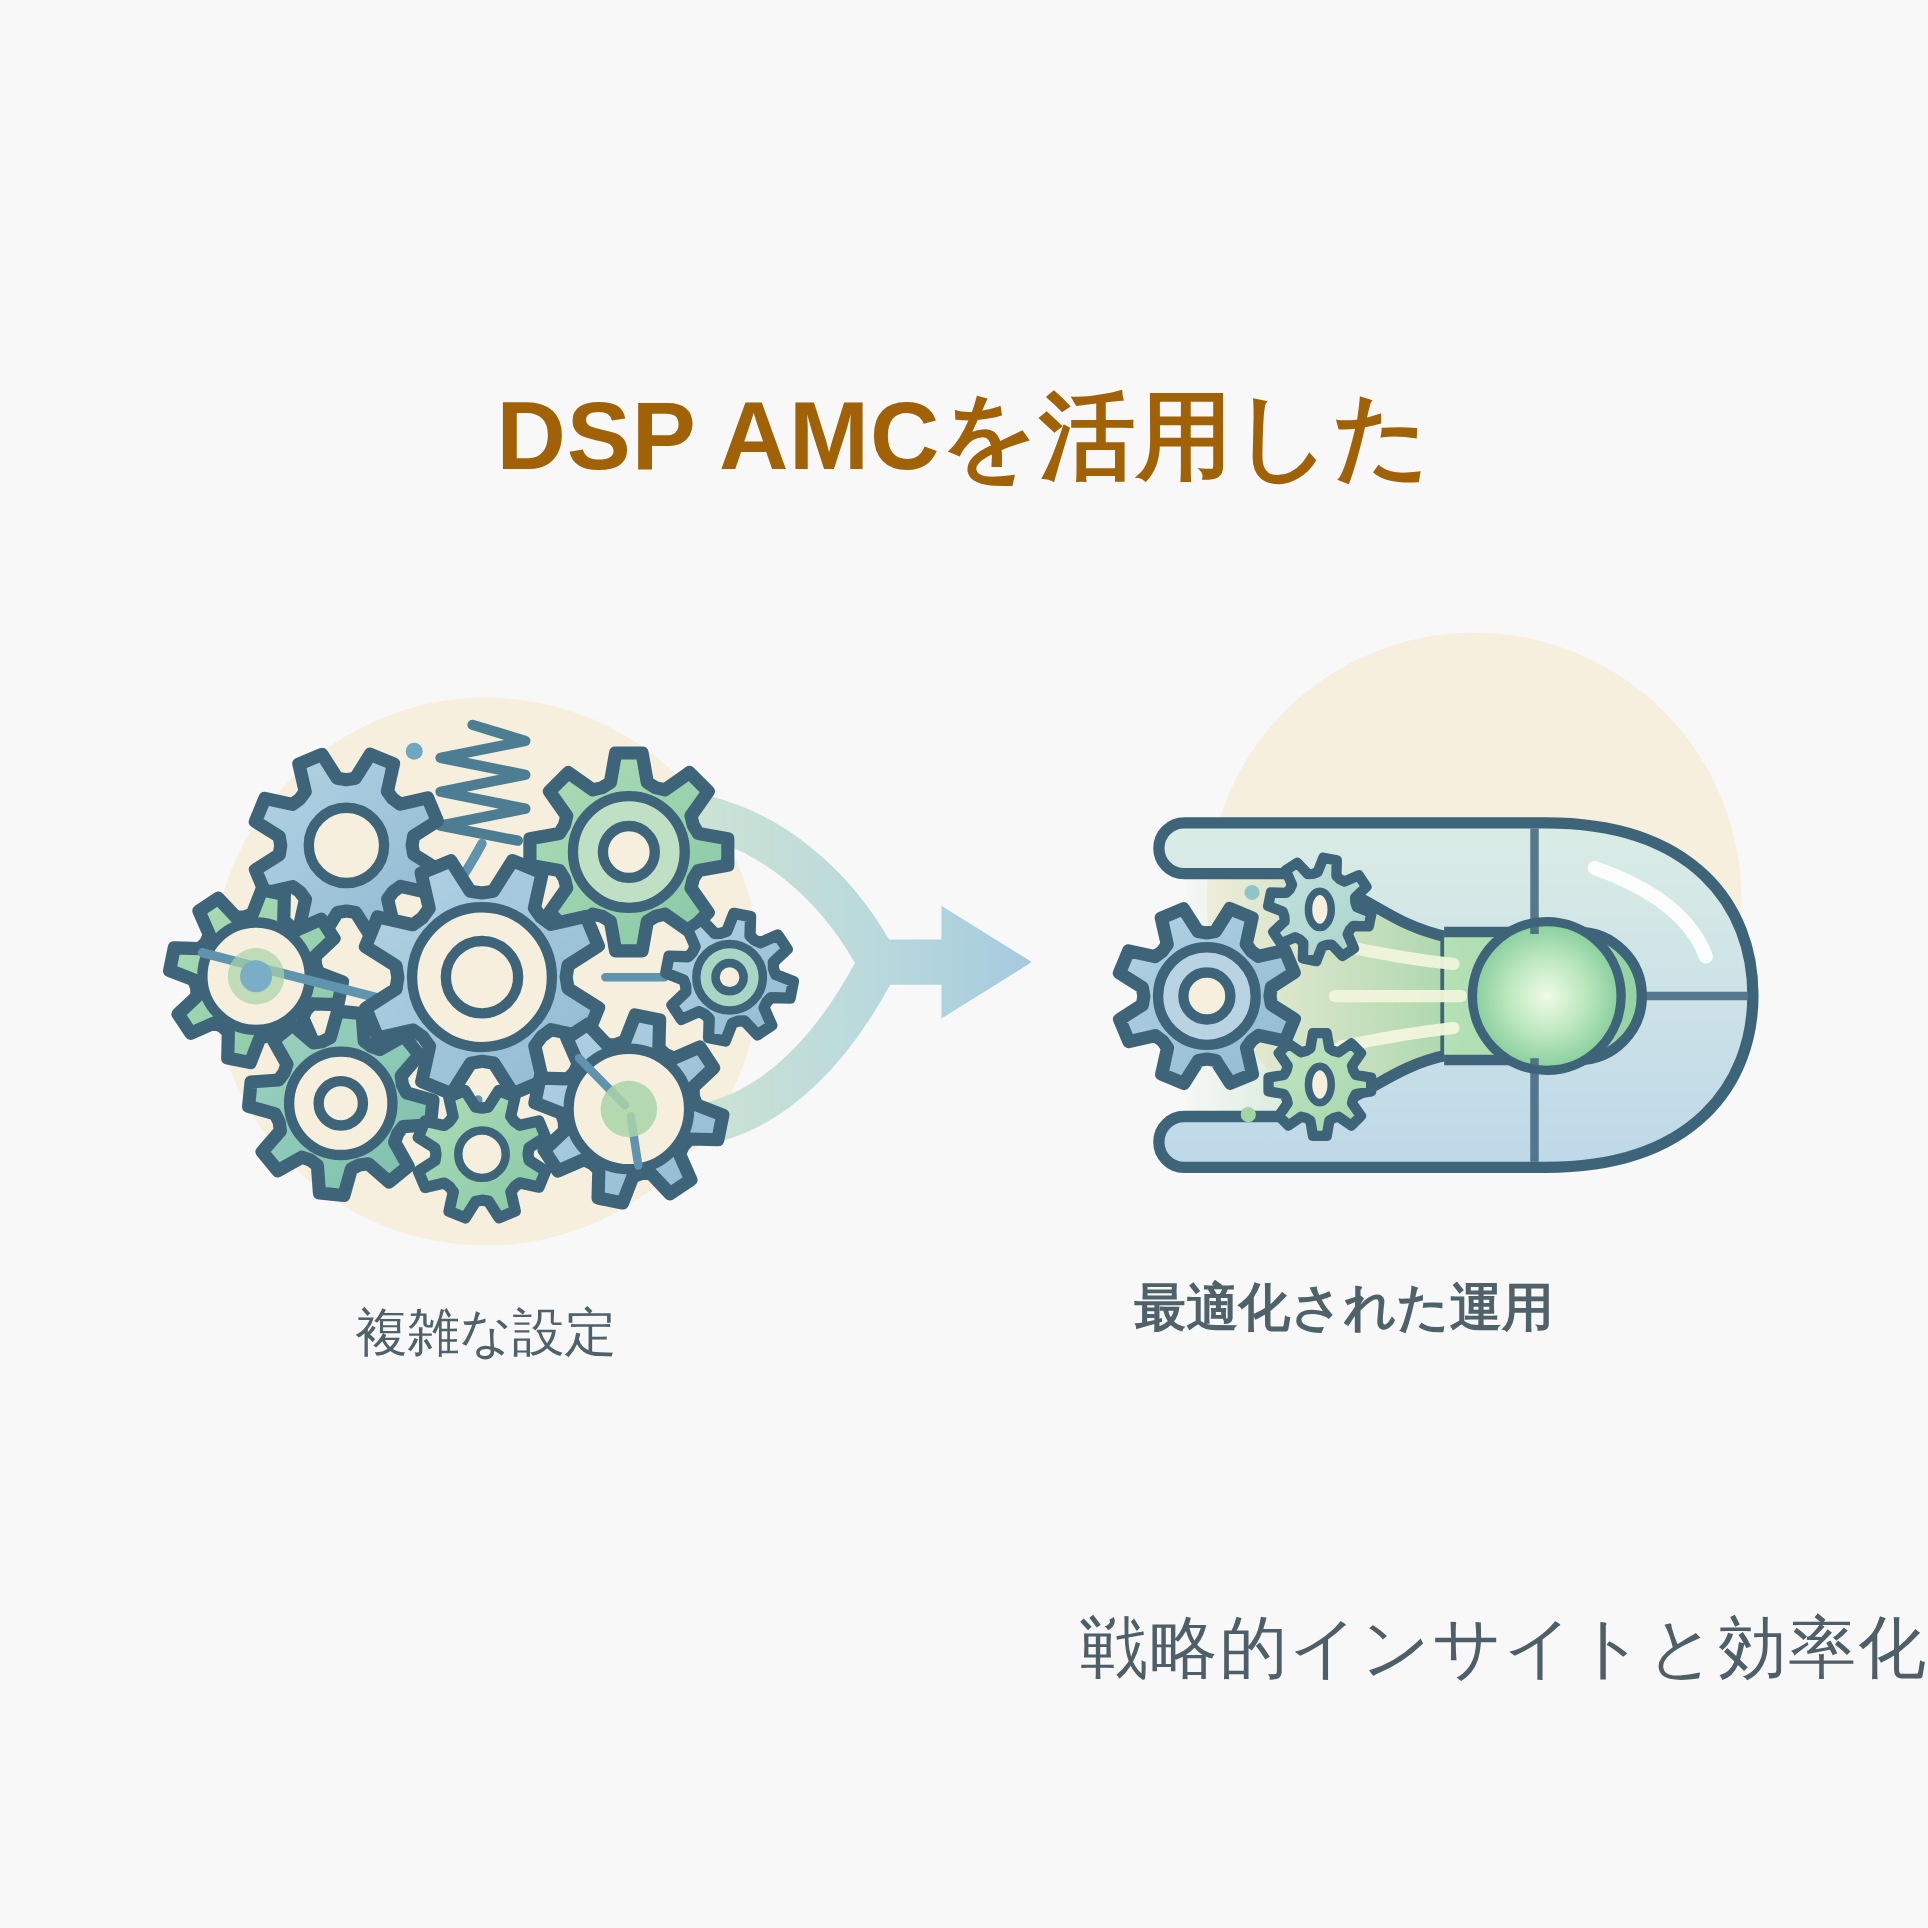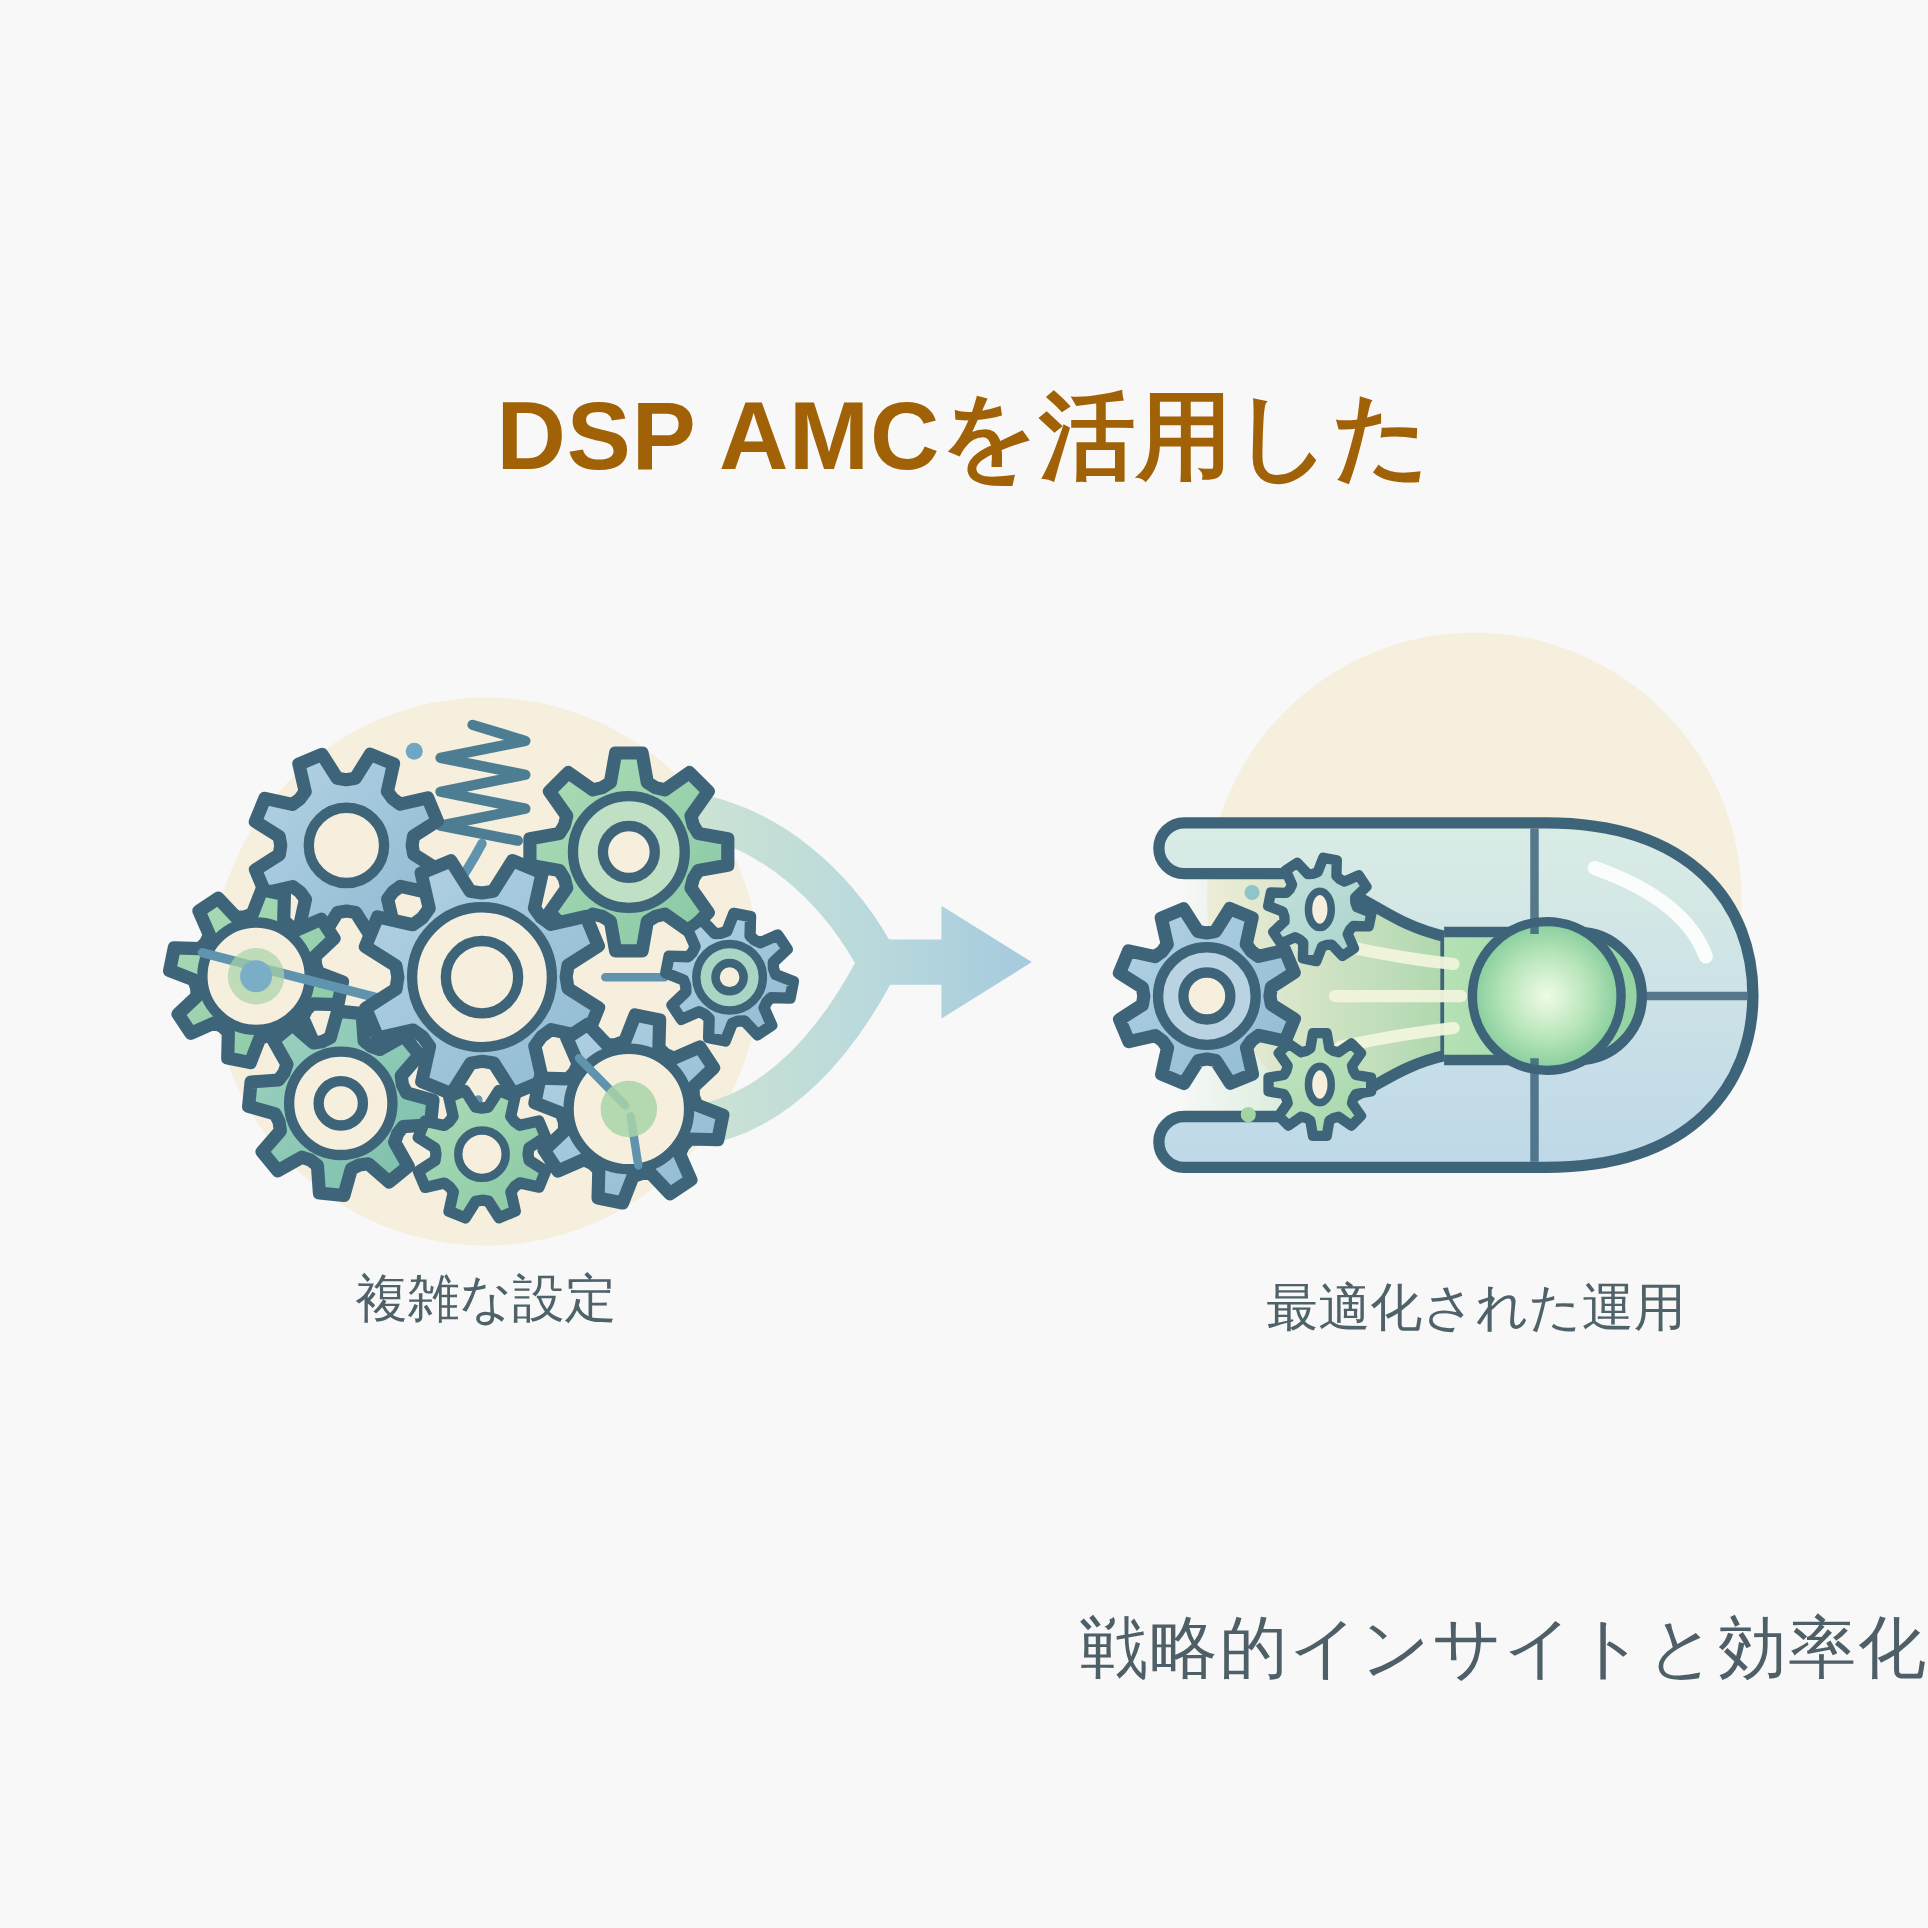--- a/index.html
+++ b/index.html
@@ -11,22 +11,22 @@
   .art{position:absolute;left:0;top:0;}
   .title{
     position:absolute;left:0;top:369px;width:100%;
     text-align:center;font-weight:700;font-size:96px;line-height:134px;
     color:#a16207;letter-spacing:0.9px;
   }
   .panel-label{
     position:absolute;top:1264px;transform:translateX(-50%);
     font-size:52px;font-weight:500;color:#4f6269;white-space:nowrap;
   }
-  .panel-label.left{left:486px;}
-  .panel-label.right{left:1476px;top:1273px;}
+  .panel-label.left{left:486px;margin-top:34px;}
+  .panel-label.right{left:1344px;top:1273px;font-weight:bold;}
   .footer-caption{
     position:absolute;left:0;top:1603px;width:100%;text-align:right;
     font-size:68px;font-weight:500;color:#4e5f67;letter-spacing:1.9px;
   }
 </style>
 </head>
 <body>
 
 <div class="stage">
 

